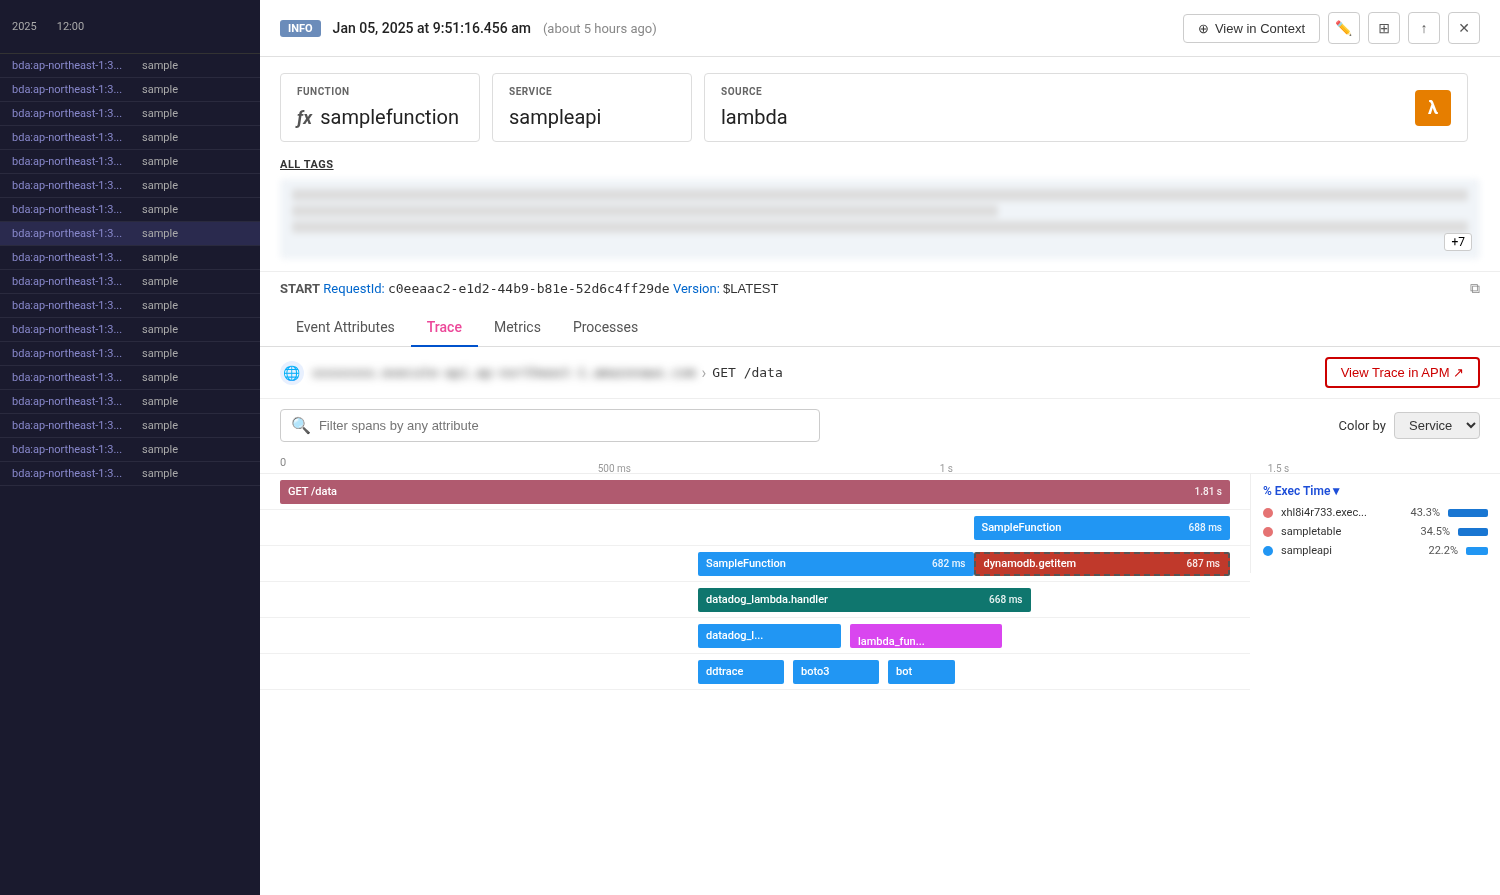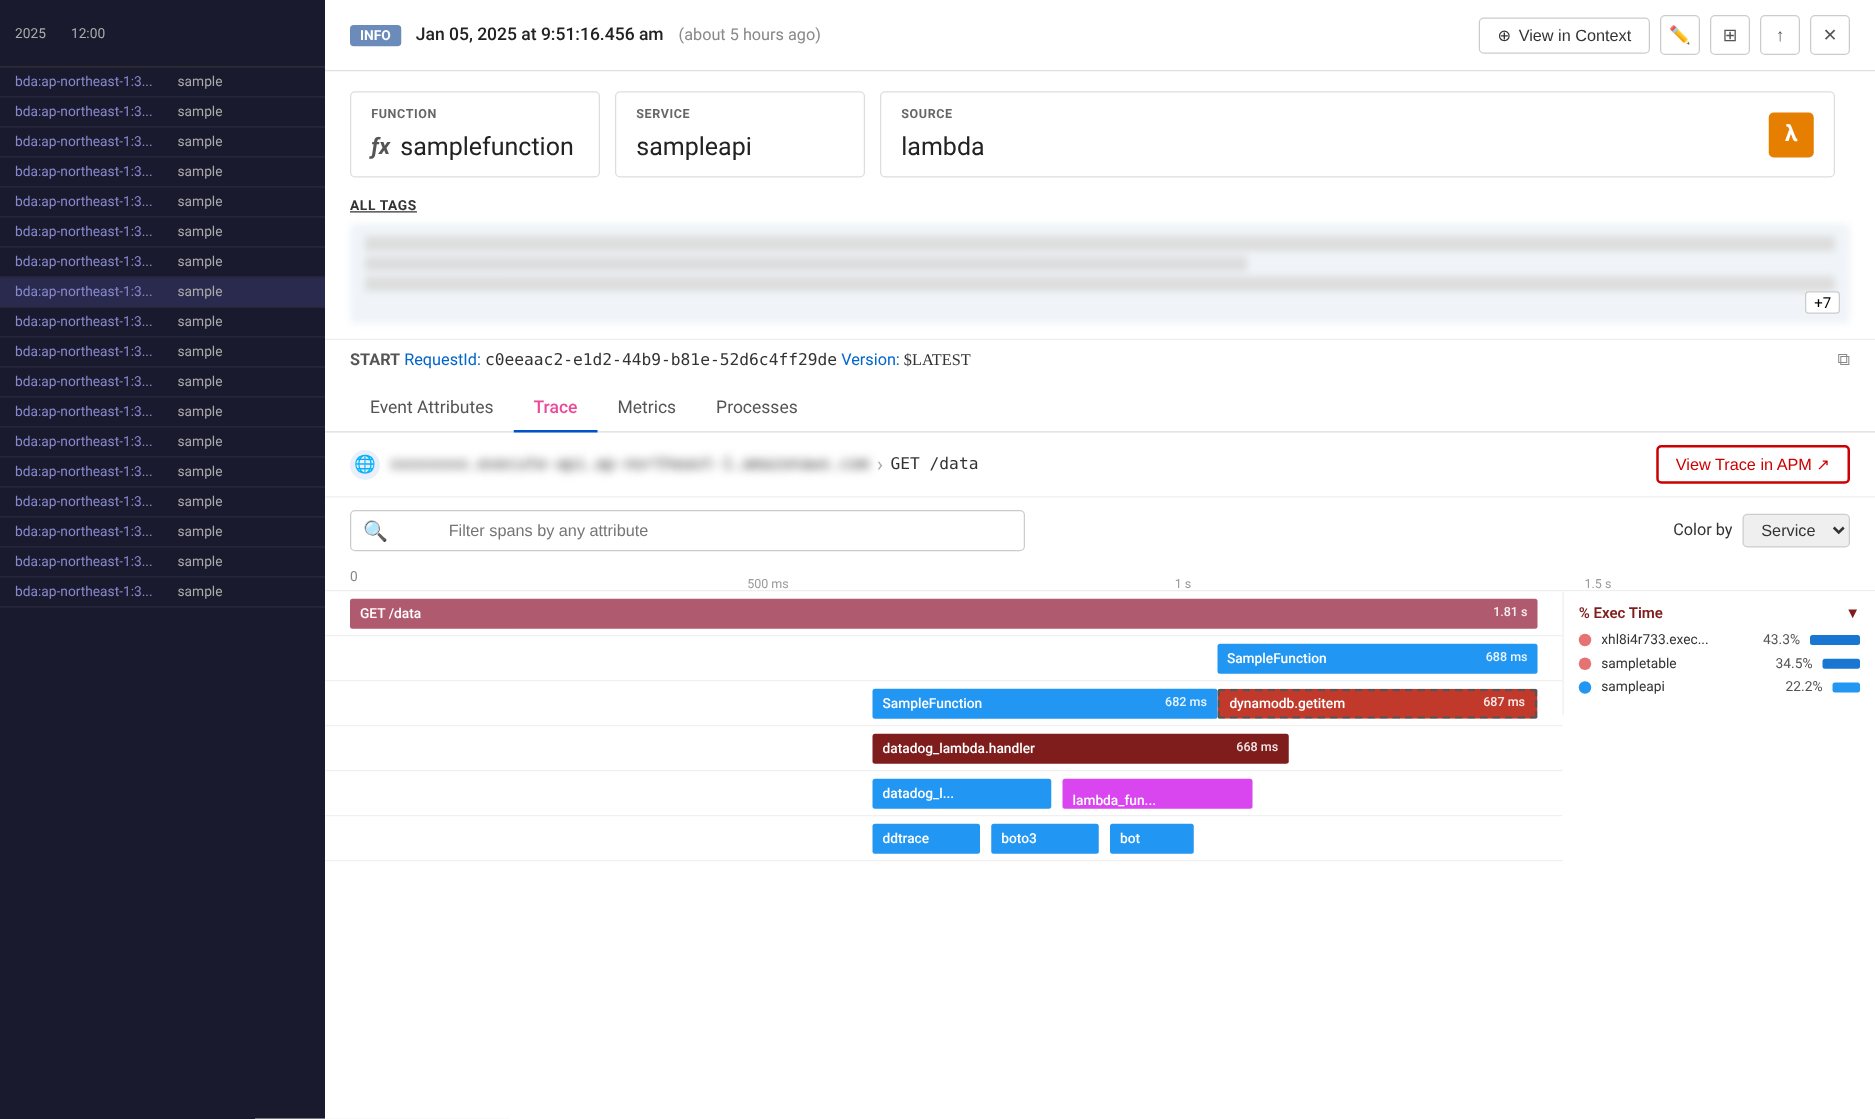--- a/index.html
+++ b/index.html
@@ -184,21 +184,21 @@
       color: #333;
       flex-shrink: 0;
       display: flex;
       align-items: center;
       justify-content: space-between;
     }
     .req-label { font-weight: bold; color: #555; }
     .req-key { color: #0066cc; }
     .req-val { color: #333; font-family: monospace; }
     .version-key { color: #0066cc; }
-    .version-val { color: #333; font-family: Liberation Serif, serif; }
+    .version-val { color: #333; font-family: Liberation Sans, sans-serif; }
     .copy-icon { color: #888; cursor: pointer; font-size: 14px; }
     .tabs-row {
       display: flex;
       border-bottom: 1px solid #ddd;
       padding: 0 20px;
       flex-shrink: 0;
     }
     .tab {
       padding: 10px 16px;
       font-size: 14px;
@@ -272,21 +272,20 @@
       padding: 6px 10px;
       gap: 8px;
     }
     .filter-input {
       border: none;
       outline: none;
       font-size: 13px;
       color: #a16207;
       background: transparent;
       width: 100%;
-      margin-left: 40px;
     }
     .color-by-row {
       margin-left: auto;
       display: flex;
       align-items: center;
       gap: 8px;
       font-size: 13px;
       color: #333;
     }
     .color-by-select {
@@ -333,25 +332,25 @@
       right: 0;
       top: 0;
       width: 250px;
       background: white;
       border-left: 1px solid #eee;
       padding: 10px 12px;
       font-size: 12px;
     }
     .exec-header {
       display: flex;
-      justify-content: space-between;
+      justify-content: flex-start;
       align-items: center;
       margin-bottom: 8px;
       font-size: 12px;
-      color: #7f1d1d;
+      color: #1d4ed8;
       font-weight: 600;
     }
     .exec-row {
       display: flex;
       align-items: center;
       margin-bottom: 6px;
       gap: 8px;
     }
     .exec-dot {
       width: 10px;
@@ -674,21 +673,21 @@
               </div>
               <div class="gantt-bar" style="left:73%;width:27%;background:#c0392b;border:2px dashed #555;">
                 <span class="gantt-label">dynamodb.getitem</span>
                 <span class="gantt-time">687 ms</span>
               </div>
             </div>
           </div>
 
           <div class="gantt-row">
             <div class="gantt-bar-container">
-              <div class="gantt-bar" style="left:44%;width:35%;background:#7f1d1d;">
+              <div class="gantt-bar" style="left:44%;width:35%;background:#0f766e;">
                 <span class="gantt-label">datadog_lambda.handler</span>
                 <span class="gantt-time">668 ms</span>
               </div>
             </div>
           </div>
 
           <div class="gantt-row">
             <div class="gantt-bar-container">
               <div class="gantt-bar" style="left:44%;width:15%;background:#2196f3;">
                 <span class="gantt-label">datadog_l...</span>

